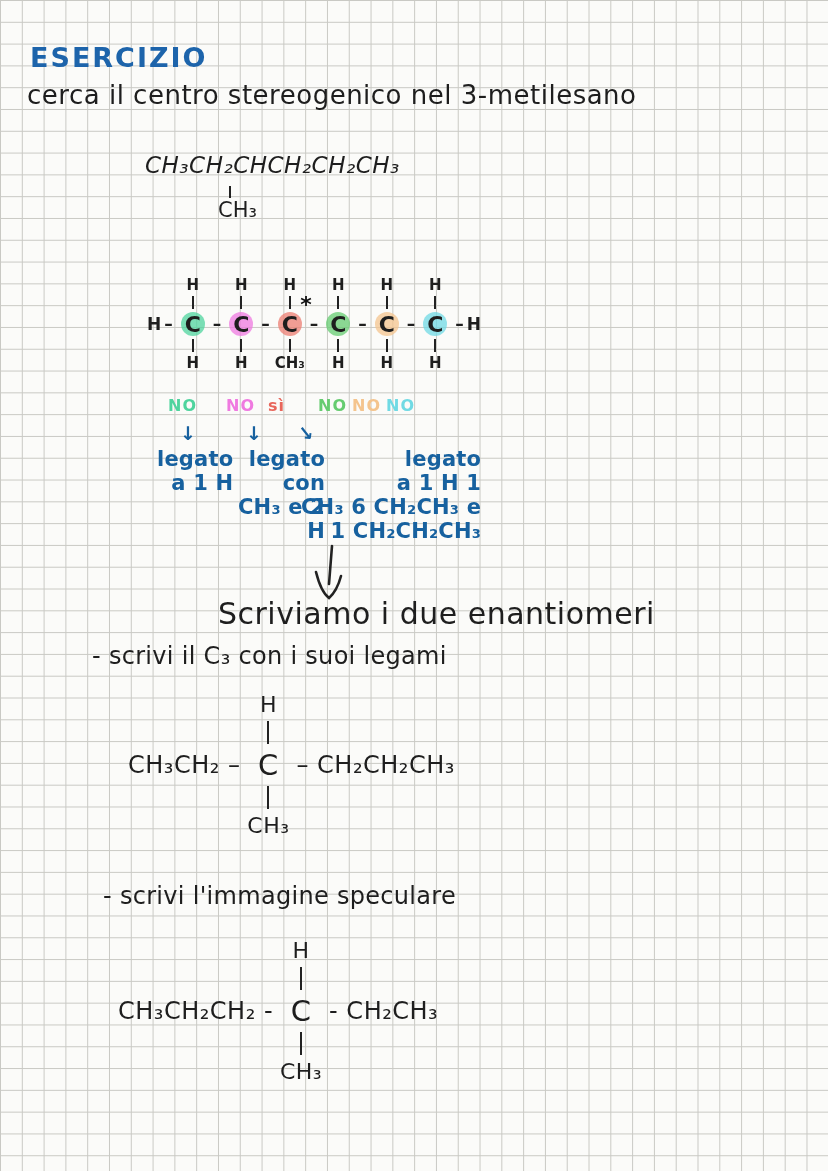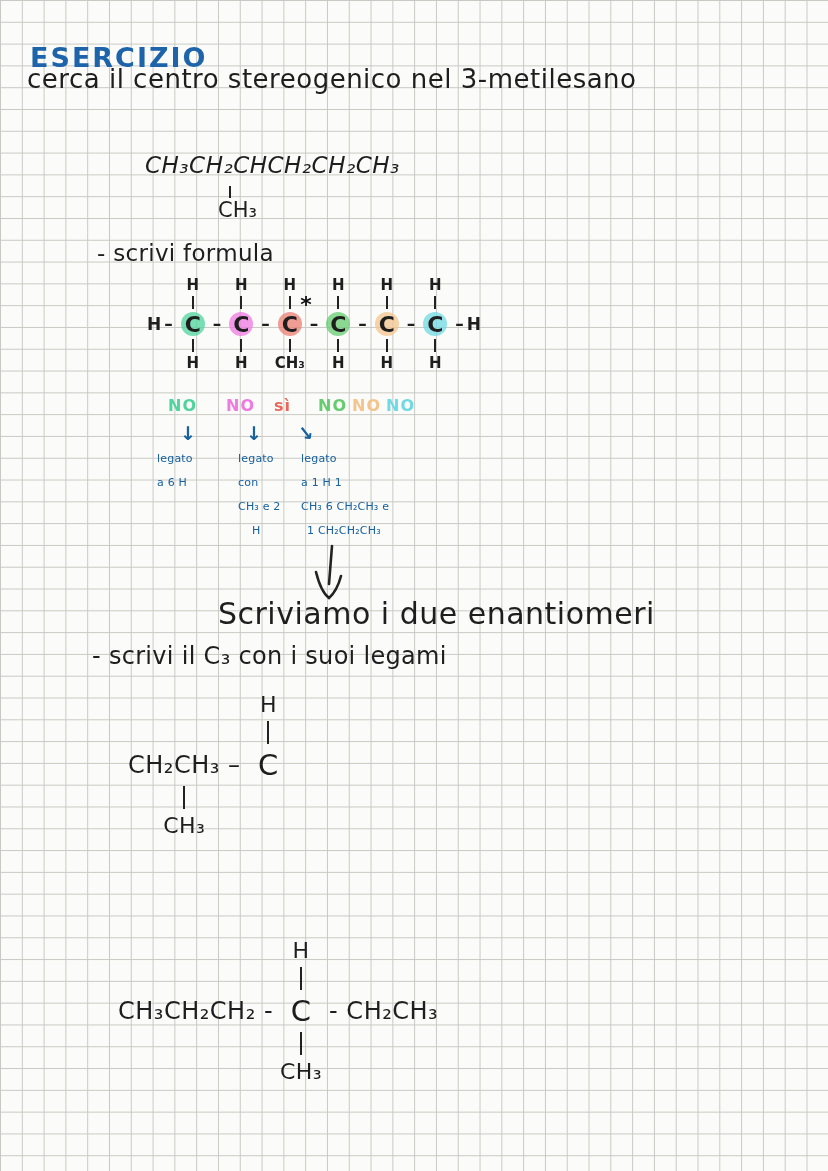--- a/index.html
+++ b/index.html
@@ -35,44 +35,43 @@
   .vbond { width:2px; height:13px; background:#222; margin:2px 0; }
   .cwrap { position:relative; width:26px; height:26px; display:flex; align-items:center; justify-content:center; }
   .hl { position:absolute; left:1px; top:1px; width:24px; height:24px; border-radius:50%; opacity:0.75; }
   .csym { position:relative; font-size:22px; font-weight:bold; }
   .star { position:absolute; top:16px; right:-4px; font-size:22px; font-weight:bold; color:#111; }
 
   .verdict { font-size:16px; font-weight:bold; letter-spacing:1px; }
   .mini-arrow { font-size:19px; font-weight:bold; }
   .mini-arrow.slant { display:inline-block; transform:rotate(-38deg); }
 
-  .note-col { font-size:11px; line-height:24px; font-weight:normal; letter-spacing:0.2px; }
+  .note-col { font-size:21px; line-height:24px; font-weight:bold; letter-spacing:0.2px;text-align:right; }
 
   .conclusion { font-size:30px; letter-spacing:0.5px; }
 
   .mol { position:absolute; display:grid; grid-template-columns:max-content 56px max-content; align-items:center; font-size:24px; letter-spacing:0.5px; }
   .mc { text-align:center; }
   .mol-c { font-size:29px; }
   .mol-top, .mol-bottom { font-size:22px; }
   .vbond2 { width:2px; height:23px; background:#222; margin:4px auto; }
 </style>
 </head>
 <body>
 
 <div class="paper" style="color: rgb(30, 30, 30);">
 
   <div class="abs title" style="left: 30px; top: 42px; color: rgb(29, 100, 171);">ESERCIZIO</div>
 
-  <div class="abs task" style="left:27px; top:64px;">cerca il centro stereogenico nel 3-metilesano</div>
+  <div class="abs task" style="left:27px; top:80px;">cerca il centro stereogenico nel 3-metilesano</div>
 
   <div class="abs chain" style="left:145px; top:152px;">CH₃CH₂CHCH₂CH₂CH₃</div>
   <div class="abs vbond-sm" style="left:229px; top:186px;"></div>
   <div class="abs branch" style="left:218px; top:198px;">CH₃</div>
 
-  <div class="abs step" style="left:97px; top:240px;">- scrivi formula</div>
 
   <div class="abs struct" style="left:146px; top:276px;">
     <span class="endH">H</span>
     <span class="hbond">–</span>
 
     <div class="cunit">
       <span class="atom-top">H</span>
       <div class="vbond"></div>
       <div class="cwrap">
         <span class="hl" style="background-color: rgb(79, 212, 158);"></span>
@@ -141,32 +140,32 @@
       </div>
       <div class="vbond"></div>
       <span class="atom-bottom">H</span>
     </div>
     <span class="hbond">–</span>
     <span class="endH">H</span>
   </div>
 
   <span class="abs verdict" style="left: 168px; top: 396px; color: rgb(79, 212, 158);">NO</span>
   <span class="abs verdict" style="left: 226px; top: 396px; color: rgb(239, 122, 224);">NO</span>
-  <span class="abs verdict" style="left: 274px; top: 396px; color: rgb(232, 102, 91); text-align: right;">sì</span>
+  <span class="abs verdict" style="left: 268px; top: 396px; color: rgb(232, 102, 91); text-align: right;">sì</span>
   <span class="abs verdict" style="left: 318px; top: 396px; color: rgb(102, 204, 112);">NO</span>
   <span class="abs verdict" style="left: 352px; top: 396px; color: rgb(244, 196, 141);">NO</span>
   <span class="abs verdict" style="left: 386px; top: 396px; color: rgb(112, 218, 228);">NO</span>
 
   <span class="abs mini-arrow" style="left: 180px; top: 422px; color: rgb(23, 97, 159);">↓</span>
   <span class="abs mini-arrow" style="left: 246px; top: 422px; color: rgb(23, 97, 159);">↓</span>
   <span class="abs mini-arrow slant" style="left: 298px; top: 422px; color: rgb(23, 97, 159);">↓</span>
 
   <div class="abs note-col" style="left: 157px; top: 447px; color: rgb(23, 97, 159);">
     <div>legato</div>
-    <div>a 6 H</div>
+    <div>a 1 H</div>
   </div>
   <div class="abs note-col" style="left: 238px; top: 447px; color: rgb(23, 97, 159);">
     <div>legato</div>
     <div>con</div>
     <div>CH₃ e 2</div>
     <div style="padding-left:14px;">H</div>
   </div>
   <div class="abs note-col" style="left: 301px; top: 447px; color: rgb(23, 97, 159);">
     <div>legato</div>
     <div>a 1 H 1</div>
@@ -187,34 +186,36 @@
     <div></div>
     <div class="mc mol-top">H</div>
     <div></div>
 
     <div></div>
     <div class="mc">
         <div class="vbond2"></div>
       </div>
     <div></div>
 
-    <div class="mc">CH₂CH₃ –</div>
+    <div class="mc">CH₃CH₂ –</div>
     <div class="mc mol-c">C</div>
+    <div class="mc">– CH₂CH₂CH₃</div>
 
     <div></div>
     <div class="mc">
         <div class="vbond2"></div>
       </div>
     <div></div>
 
     <div></div>
     <div class="mc mol-bottom">CH₃</div>
     <div></div>
   </div>
 
+  <div class="abs step" style="left:103px; top:882px; font-size:24px;">- scrivi l'immagine speculare</div>
 
   <div class="mol" style="left:118px; top:938px;">
     <div></div>
     <div class="mc mol-top">H</div>
     <div></div>
 
     <div></div>
     <div class="mc">
         <div class="vbond2"></div>
       </div>

